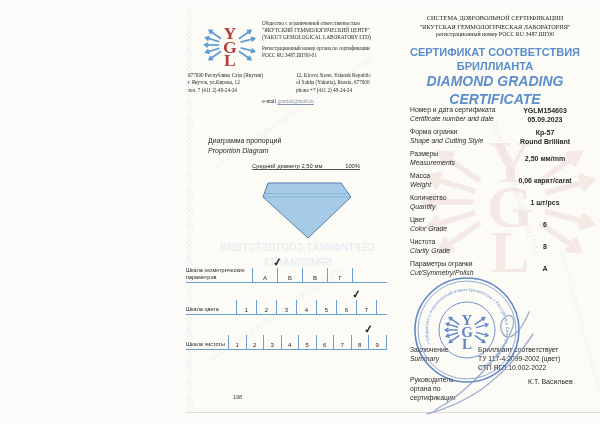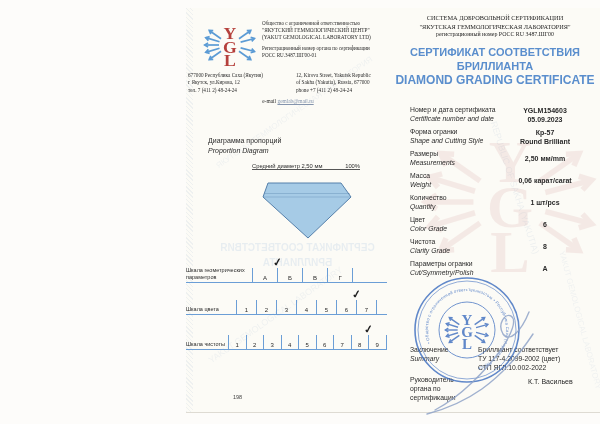--- a/index.html
+++ b/index.html
@@ -60,21 +60,21 @@
         color:var(--check-black);transform:rotate(-8deg);line-height:1;}
 
   .page-number{left:233px;top:394px;font-size:5.5px;color:#444;z-index:2;}
 
   
   .rcol{left:395px;top:14px;width:200px;z-index:2;}
   .sysblock{text-align:center;font-size:6.3px;line-height:1.35;color:#1d1d1d;}
   .sysblock .s3{font-size:5.9px;}
   .titleblock{margin-top:7px;text-align:center;color:var(--title-blue);font-weight:bold;
         font-size:11px;line-height:1.25;}
-  .titleblock .en{font-size:12px;}
+  .titleblock .en{font-style:italic;font-size:14px;}
   .details{position:absolute;left:0;top:90px;width:200px;padding:0 6px 0 15px;box-sizing:border-box;}
   .drow{display:flex;min-height:22px;align-items:center;}
   .dlabel{flex:1;font-size:6.8px;line-height:1.3;}
   .dlabel .len{font-style:italic;}
   .dvalue{width:88px;display:flex;flex-direction:column;justify-content:center;align-items:center;
         font-weight:bold;font-size:7px;line-height:1.35;text-align:center;}
 
   .summary{left:410px;top:346px;width:186px;display:flex;font-size:6.8px;line-height:1.3;z-index:2;}
   .summary .slab{width:68px;}
   .summary .slab .en{font-style:italic;}

